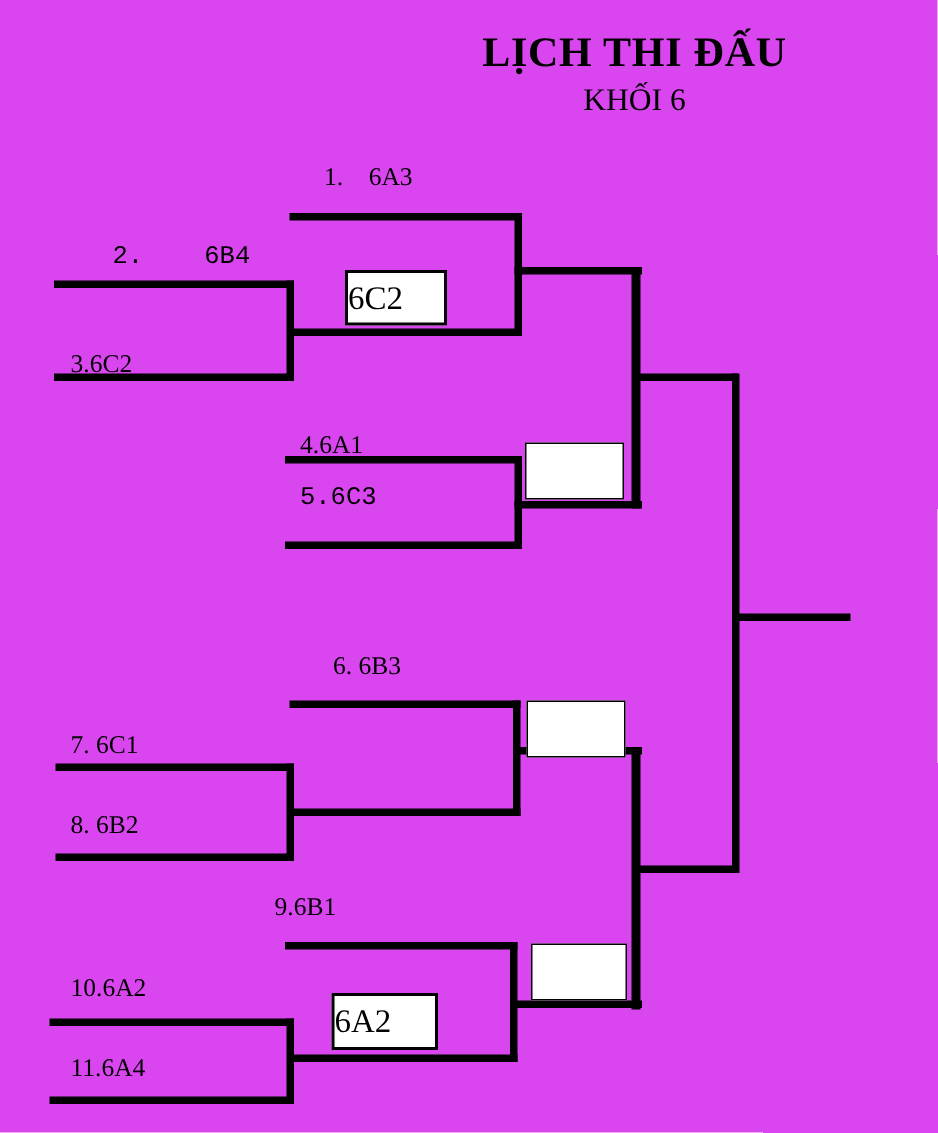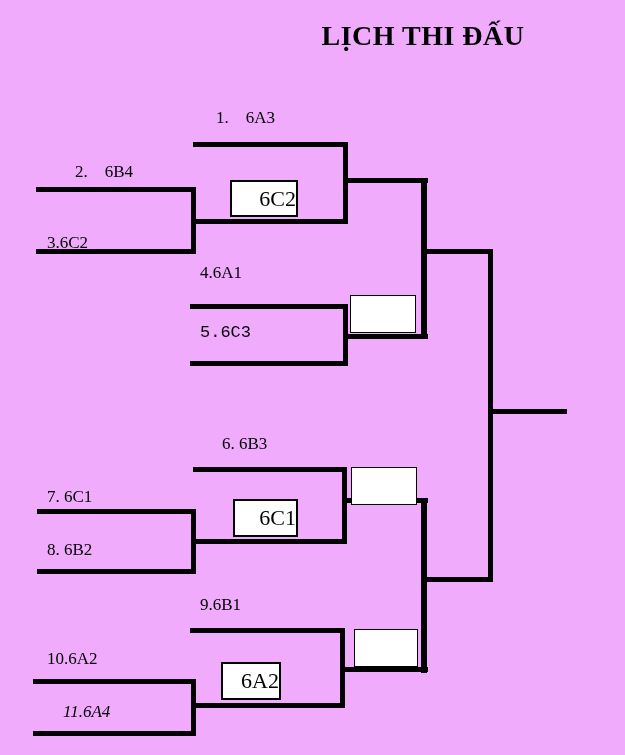--- a/index.html
+++ b/index.html
@@ -4,21 +4,21 @@
 <style>
   html, body {
     margin: 0;
     padding: 0;
     background: #ffffff;
   }
   .page {
     position: relative;
     width: 625px;
     height: 755px;
-    background: #f0abfc;
+    background: #d946ef;
     font-family: "Liberation Serif", "DejaVu Serif", serif;
     color: #000000;
     overflow: hidden;
   }
   .title {
     position: absolute;
     left: 273px;
     top: 20px;
     width: 300px;
     text-align: center;
@@ -49,46 +49,47 @@
   .hline { height: 5px; }
   .vline { width: 5px; }
   .vline.thick { width: 6px; }
   .winner-box {
     position: absolute;
     background: #ffffff;
     border: 2px solid #000000;
     box-sizing: border-box;
     display: flex;
     align-items: center;
-    justify-content: flex-end;
+    justify-content: flex-start;
     font-size: 22px;
     z-index: 3;
   }
   .winner-box.empty {
     border-width: 1.5px;
   }
 </style>
 </head>
 <body>
 
 <div class="page">
 
   <div class="title">LỊCH THI ĐẤU</div>
+  <div class="subtitle">KHỐI 6</div>
 
   <div class="team-label" style="left:216px; top:109px;">1.    6A3</div>
-  <div class="team-label" style="left:75px;  top:163px;">2.    6B4</div>
+  <div class="team-label" style="left:75px;  top:163px;font-family:Liberation Mono, monospace;">2.    6B4</div>
   <div class="team-label" style="left:47px;  top:234px;">3.6C2</div>
-  <div class="team-label" style="left:200px; top:264px;">4.6A1</div>
+  <div class="team-label" style="left:200px; top:288px;">4.6A1</div>
   <div class="team-label" style="left:200px; top:324px;font-family:Liberation Mono, monospace;">5.6C3</div>
   <div class="team-label" style="left:222px; top:435px;">6. 6B3</div>
   <div class="team-label" style="left:47px;  top:488px;">7. 6C1</div>
   <div class="team-label" style="left:47px;  top:541px;">8. 6B2</div>
-  <div class="team-label" style="left:200px; top:596px;text-align:center;">9.6B1</div>
+  <div class="team-label" style="left:183px; top:596px;text-align:center;">9.6B1</div>
   <div class="team-label" style="left:47px;  top:650px;">10.6A2</div>
-  <div class="team-label" style="left:63px;  top:703px;font-style:italic;">11.6A4</div>
+  <div class="team-label" style="left:47px;  top:703px;">11.6A4</div>
 
   <div class="hline" style="left:193px; top:142px; width:155px;"></div>
   <div class="hline" style="left:36px;  top:187px; width:160px;"></div>
   <div class="hline" style="left:36px;  top:249px; width:160px;"></div>
   <div class="vline" style="left:191px; top:187px; height:67px;"></div>
   <div class="hline" style="left:193px; top:219px; width:155px;"></div>
   <div class="vline" style="left:343px; top:142px; height:82px;"></div>
   <div class="hline" style="left:343px; top:178px; width:85px;"></div>
 
   <div class="hline" style="left:190px; top:304px; width:158px;"></div>
@@ -123,23 +124,20 @@
 
   <div class="winner-box" style="left:230px; top:180px; width:68px; height:37px;">
     <span>6C2</span>
   </div>
   <div class="winner-box empty" style="left:350px; top:295px; width:66px; height:38px;">
     <span></span>
   </div>
   <div class="winner-box empty" style="left:351px; top:467px; width:66px; height:38px;">
     <span></span>
   </div>
-  <div class="winner-box" style="left:233px; top:499px; width:65px; height:38px;">
-    <span>6C1</span>
-  </div>
   <div class="winner-box empty" style="left:354px; top:629px; width:64px; height:38px;">
     <span></span>
   </div>
-  <div class="winner-box" style="left:221px; top:662px; width:60px; height:38px;">
+  <div class="winner-box" style="left:221px; top:662px; width:71px; height:38px;">
     <span>6A2</span>
   </div>
 
 </div>
 
 </body></html>

